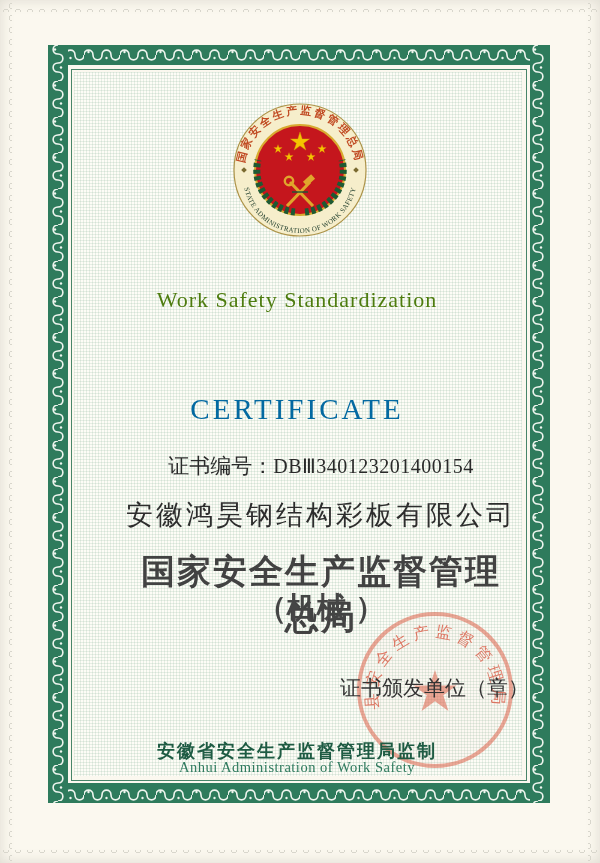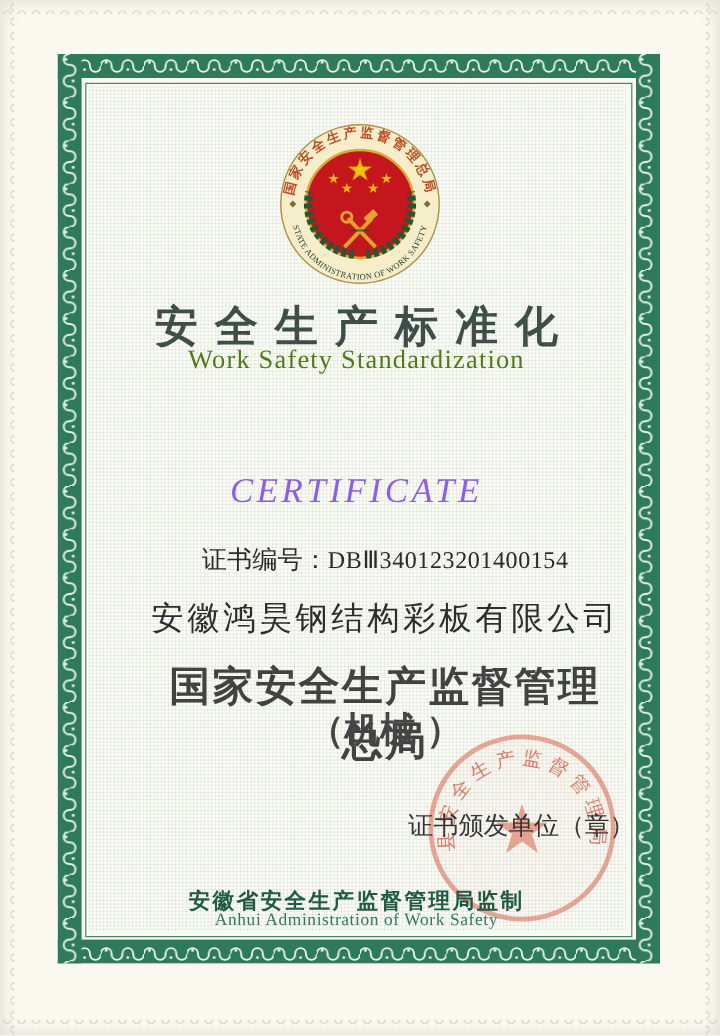--- a/index.html
+++ b/index.html
@@ -21,21 +21,21 @@
         background-image:linear-gradient(rgba(140,180,155,.20) 1px, transparent 1px),
                          linear-gradient(90deg, rgba(140,180,155,.20) 1px, transparent 1px);
         background-size:3px 3px;}
   .abs{position:absolute;}
   .ctr{left:76px;width:442px;text-align:center;}
   .z2{z-index:2;}
   .emblem{left:233px;top:103px;}
   .title-zh{top:248px;font-size:36px;font-weight:bold;color:#3e4f48;letter-spacing:14px;padding-left:14px;box-sizing:border-box;font-family:"Liberation Serif",serif;}
   .title-en{top:287px;font-size:22px;color:#4d7c0f;letter-spacing:1px;}
   .cert-zh{top:328px;font-size:64px;font-weight:bold;color:#191919;letter-spacing:60px;padding-left:60px;box-sizing:border-box;}
-  .cert-en{top:393px;font-size:29px;color:#8b5cf6;letter-spacing:3px;font-style:italic;}
+  .cert-en{top:393px;font-size:29px;color:#0369a1;letter-spacing:3px;}
   .fields{left:76px;width:442px;box-sizing:border-box;padding-left:48px;text-align:center;}
   .num-row{top:452px;font-size:21px;color:#2a2a2a;}
   .num-val{font-family:"Liberation Serif",serif;font-size:20px;letter-spacing:.5px;}
   .company{top:497px;font-size:27px;color:#2d2d2d;letter-spacing:3px;}
   .grade{top:549px;font-size:34px;font-weight:bold;color:#424242;letter-spacing:2px;font-family:"Liberation Sans",sans-serif;}
   .category{top:588px;font-size:30px;font-weight:bold;color:#454545;font-family:"Liberation Sans",sans-serif;}
   .validity{left:108px;top:638px;font-size:22px;color:#272727;letter-spacing:1px;}
   .issuer{left:340px;top:674px;font-size:21px;color:#333;}
   .issue-date{left:340px;top:702px;font-size:21px;color:#333;letter-spacing:2px;}
   .footer-zh{top:739px;font-size:18px;font-weight:bold;color:#1e5b43;letter-spacing:2px;}
@@ -101,21 +101,20 @@
     <path d="M5,42 A42,42 0 0 0 42,-10" stroke="#1d5a33" stroke-width="7" stroke-dasharray="4 2.5" fill="none"></path>
     <g>
       <line x1="-13" y1="36" x2="10" y2="12" stroke="#e0a62c" stroke-width="3.2"></line>
       <rect x="5" y="7" width="11" height="6" transform="rotate(-42 10 12)" fill="#e0a62c"></rect>
       <line x1="13" y1="36" x2="-10" y2="12" stroke="#e0a62c" stroke-width="3.2"></line>
       <circle cx="-11" cy="11" r="4.2" stroke="#e0a62c" stroke-width="2.4" fill="none"></circle>
       <path d="M-8,22 h16" stroke="#1d5a33" stroke-width="2" opacity=".7"></path>
     </g>
   </svg>
 
-  <div class="abs ctr title-zh z2">安全生产标准化</div>
   <div class="abs ctr title-en z2">Work Safety Standardization</div>
   <div class="abs ctr cert-en z2">CERTIFICATE</div>
 
   <div class="abs fields num-row z2">
     <span>证书编号：</span><span class="num-val">DBⅢ340123201400154</span>
   </div>
   <div class="abs fields company z2">安徽鸿昊钢结构彩板有限公司</div>
   <div class="abs fields grade z2">国家安全生产监督管理总局</div>
   <div class="abs fields category z2">（机械 ）</div>
   <div class="abs issuer z2">证书颁发单位（章）</div>

